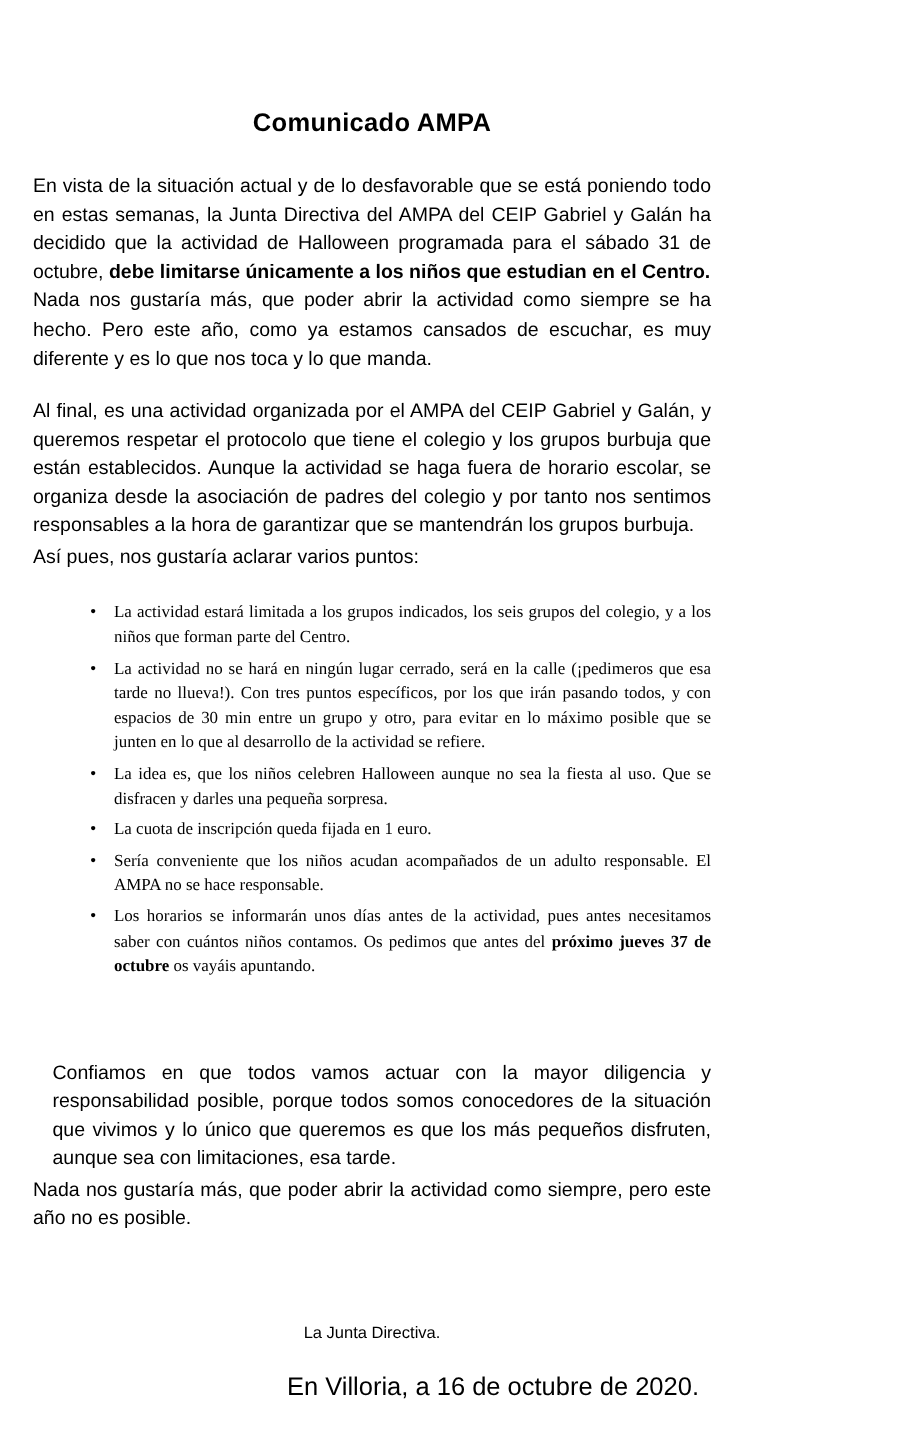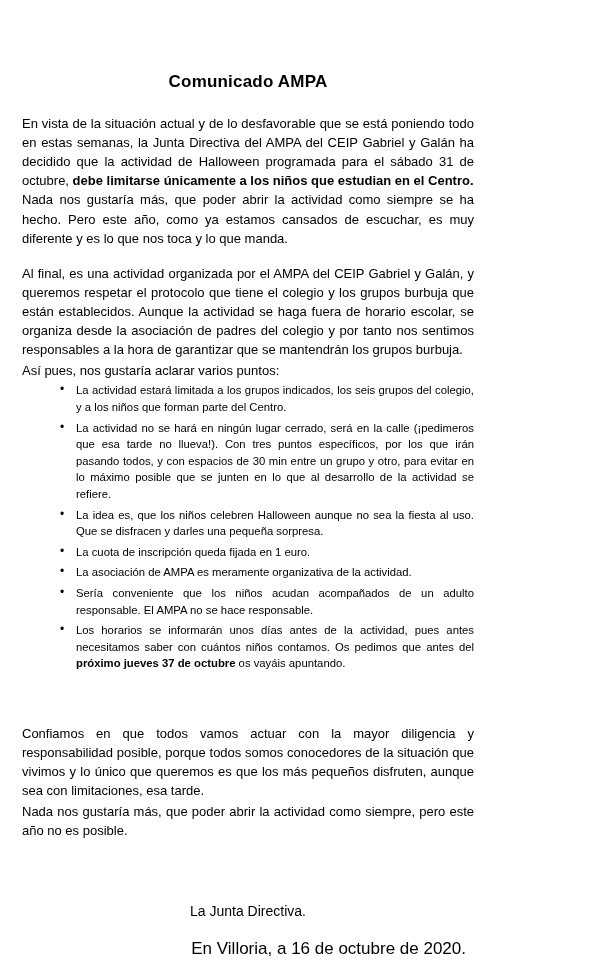--- a/index.html
+++ b/index.html
@@ -35,23 +35,24 @@
     margin: 0 0 2px 0;
     color: #000;
   }
   .para.tight {
     margin-bottom: 0;
   }
   .bold {
     font-weight: bold;
   }
   ul.points {
-    margin: 2px 0 0 0;
+    margin: 20px 0 0 0;
     padding-left: 52px;
     list-style: none;
+    font-family: Liberation Serif, serif;
   }
   ul.points li {
     position: relative;
     font-size: 11.3px;
     line-height: 1.47;
     text-align: justify;
     margin-bottom: 4px;
     padding-left: 2px;
     color: #000;
   }
@@ -65,24 +66,25 @@
     color: #000;
   }
   .block-spacer-lg {
     height: 26px;
   }
   .block-spacer-md {
     height: 14px;
   }
   .closing {
     margin-top: 22px;
+    margin-left: 13px;
   }
   .signature {
     text-align: center;
-    font-size: 14px;
+    font-size: 11px;
     margin-top: 46px;
     color: #000;
   }
   .place-date {
     text-align: right;
     font-size: 17px;
     margin-top: 20px;
     padding-right: 8px;
     color: #000;
   }
@@ -102,21 +104,20 @@
 
   <p class="para">Al final, es una actividad organizada por el AMPA del CEIP Gabriel y Galán, y queremos respetar el protocolo que tiene el colegio y los grupos burbuja que están establecidos. Aunque la actividad se haga fuera de horario escolar, se organiza desde la asociación de padres del colegio y por tanto nos sentimos responsables a la hora de garantizar que se mantendrán los grupos burbuja.</p>
 
   <p class="para">Así pues, nos gustaría aclarar varios puntos:</p>
 
   <ul class="points">
     <li>La actividad estará limitada a los grupos indicados, los seis grupos del colegio, y a los niños que forman parte del Centro.</li>
     <li>La actividad no se hará en ningún lugar cerrado, será en la calle (¡pedimeros que esa tarde no llueva!). Con tres puntos específicos, por los que irán pasando todos, y con espacios de 30 min entre un grupo y otro, para evitar en lo máximo posible que se junten en lo que al desarrollo de la actividad se refiere.</li>
     <li>La idea es, que los niños celebren Halloween aunque no sea la fiesta al uso. Que se disfracen y darles una pequeña sorpresa.</li>
     <li>La cuota de inscripción queda fijada en 1 euro.</li>
-    <li>La asociación de AMPA es meramente organizativa de la actividad.</li>
     <li>Sería conveniente que los niños acudan acompañados de un adulto responsable. El AMPA no se hace responsable.</li>
     <li><span>Los horarios se informarán unos días antes de la actividad, pues antes necesitamos saber con cuántos niños contamos. Os pedimos que antes del </span><span class="bold">próximo jueves 37 de octubre</span><span> os vayáis apuntando.</span></li>
   </ul>
 
   <div class="block-spacer-lg"></div>
 
   <p class="para closing">Confiamos en que todos vamos actuar con la mayor diligencia y responsabilidad posible, porque todos somos conocedores de la situación que vivimos y lo único que queremos es que los más pequeños disfruten, aunque sea con limitaciones, esa tarde.</p>
 
 
   <p class="para">Nada nos gustaría más, que poder abrir la actividad como siempre, pero este año no es posible.</p>

